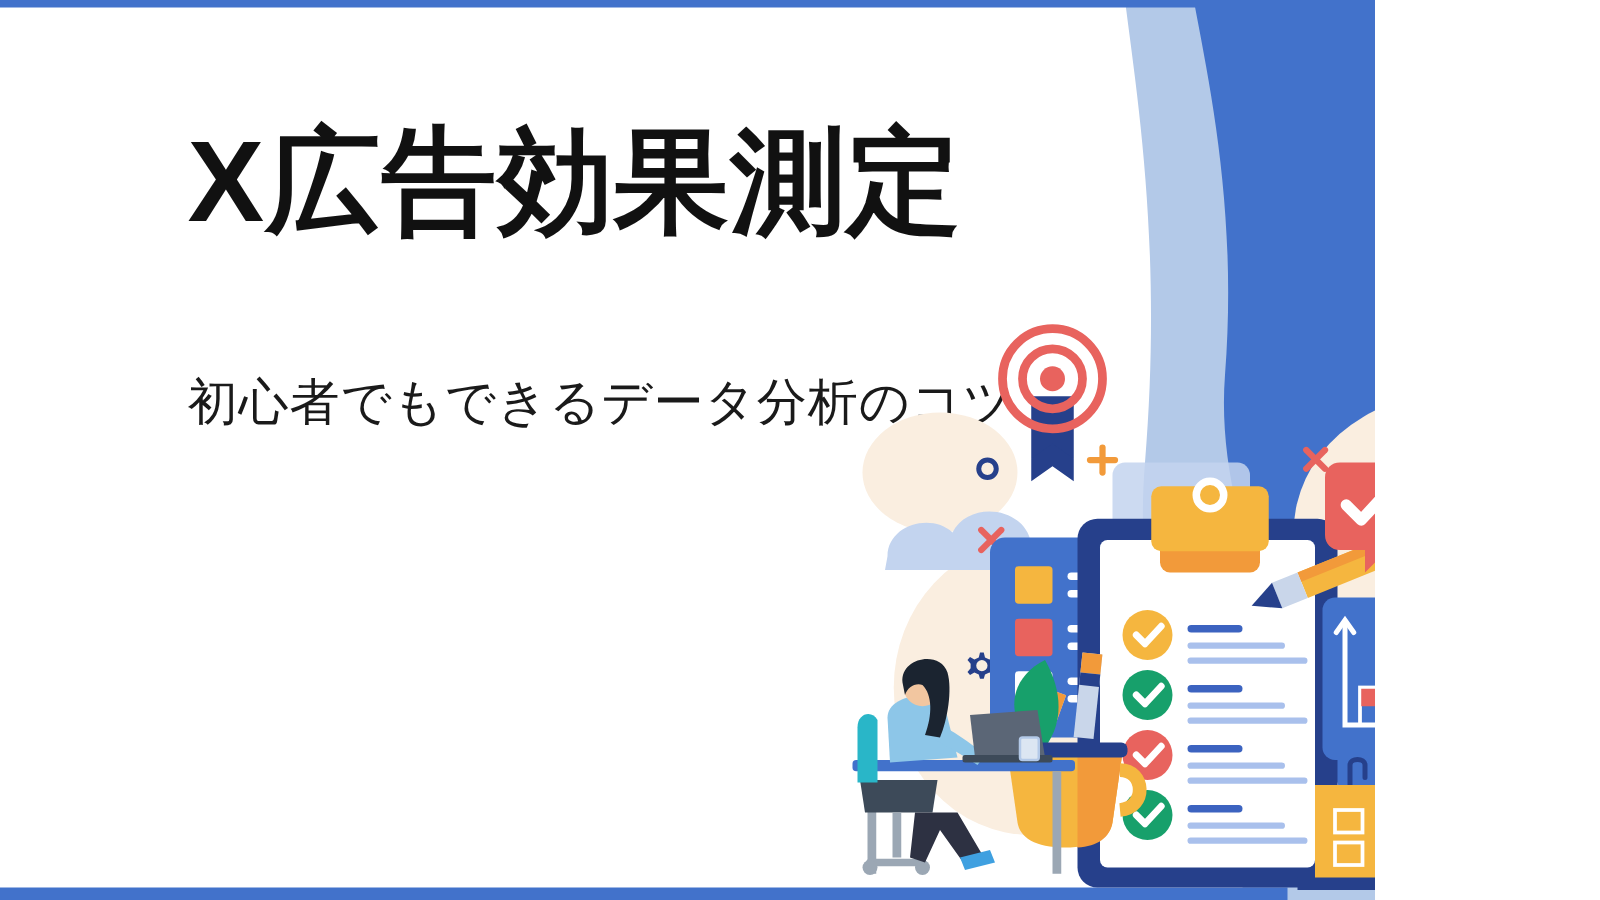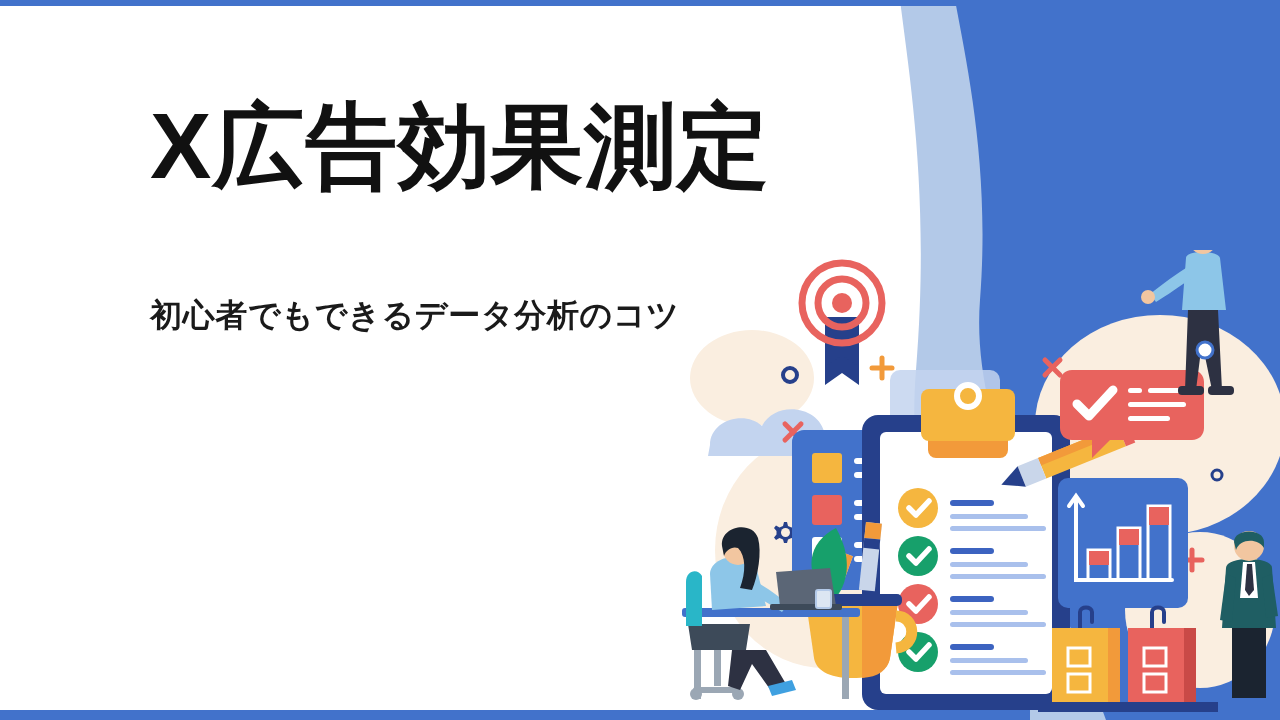--- a/index.html
+++ b/index.html
@@ -5,21 +5,21 @@
   html, body {
     margin: 0;
     padding: 0;
     background: #ffffff;
   }
   body {
     font-family: "Liberation Sans", "DejaVu Sans", sans-serif;
   }
   #slide {
     position: relative;
-    width: 1280px;
+    width: 1100px;
     height: 720px;
     overflow: hidden;
     background: #ffffff;
   }
   .bar-top, .bar-bottom {
     position: absolute;
     left: 0;
     height: 6px;
     background: #4272CB;
   }
@@ -42,22 +42,22 @@
   .title {
     font-size: 92px;
     font-weight: 700;
     color: #111111;
     letter-spacing: 0.01em;
     line-height: 1.12;
     margin: 0;
     white-space: nowrap;
   }
   .subtitle {
-    font-size: 32px;
-    font-weight: 700;
+    font-size: 40px;
+    font-weight: 400;
     color: #1a1a1a;
     margin: 0;
     margin-top: 96px;
     letter-spacing: 0.02em;
     white-space: nowrap;
   }
 
   .illustration {
     position: absolute;
     left: 640px;

